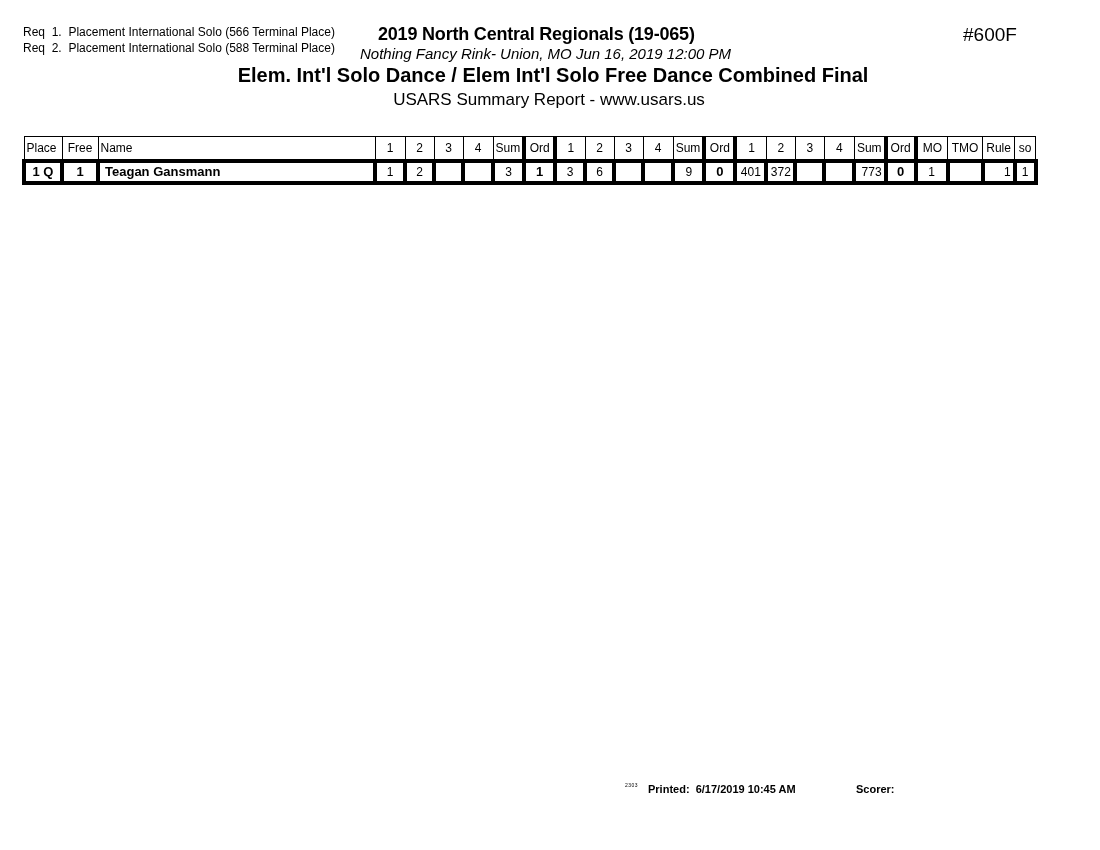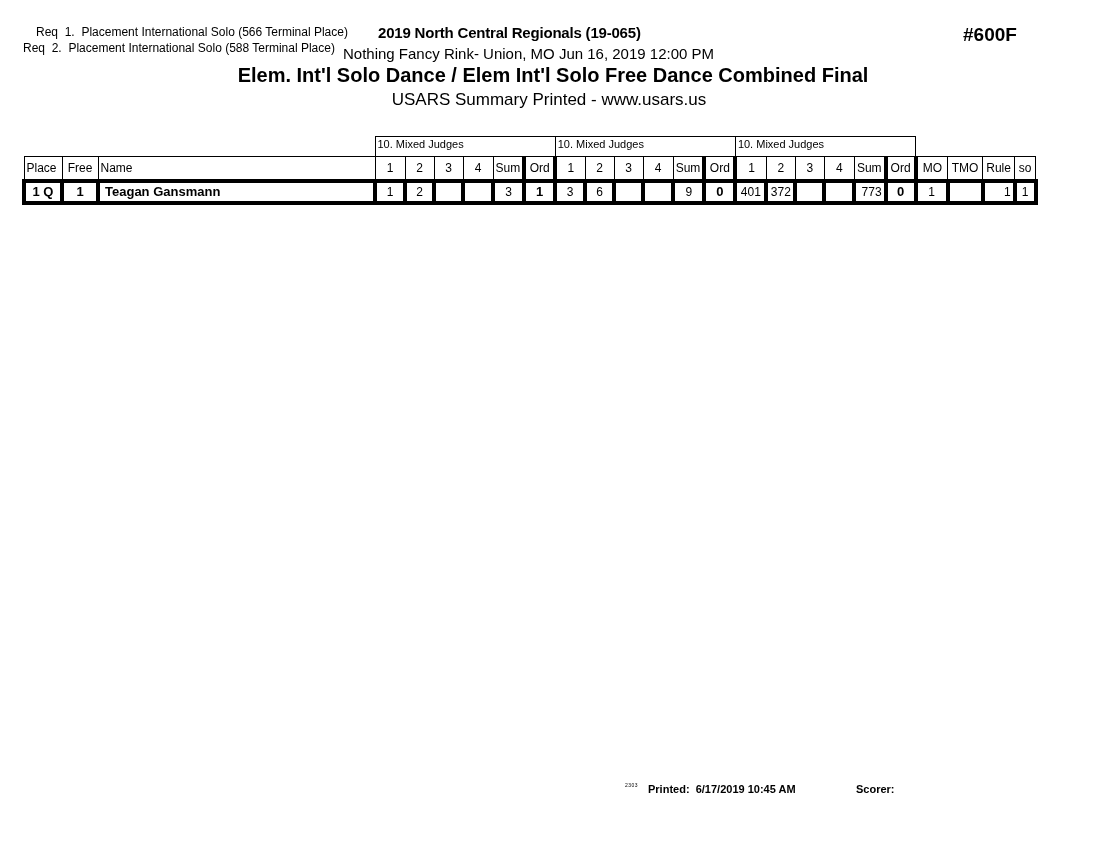--- a/index.html
+++ b/index.html
@@ -1,22 +1,22 @@
 <!DOCTYPE html>
 <html><head>
 <meta charset="utf-8">
 <style>
   html, body { margin:0; padding:0; background:#ffffff; }
   body { width:1100px; height:850px; position:relative; overflow:hidden;
          font-family:"Liberation Sans", sans-serif; color:#000; }
   .abs { position:absolute; white-space:nowrap; }
   .req { font-size:12px; left:23px; line-height:14px; }
-  .event-title { font-size:15px; font-weight:bold; left:378px; top:24px; letter-spacing:-0.2px; }
-  .venue { font-size:15px; left:343px; top:45px; }
-  .event-id { font-size:19px; font-weight:bold; left:963px; top:24px; }
+  .event-title { font-size:18px; font-weight:bold; left:378px; top:24px; letter-spacing:-0.2px; }
+  .venue { font-size:15px; left:360px; top:45px;font-style:italic; }
+  .event-id { font-size:19px; font-weight:normal; left:963px; top:24px; }
   .comp-title { font-size:20px; font-weight:bold; left:0; width:1106px; text-align:center; top:64px; }
   .subtitle { font-size:17px; left:0; width:1098px; text-align:center; top:90px; }
 
   table.res { position:absolute; left:22px; top:136px; border-collapse:collapse; table-layout:fixed; font-size:12px; }
   table.res td { padding:0 2px; height:19px; line-height:19px; overflow:hidden; }
   .grp-head td.g { border:1px solid #000; border-bottom:none; text-align:left; font-size:11px; height:19px; vertical-align:top; line-height:14px; }
   .grp-head td.blank { border:none; }
   .grp-head td.tail { border-top:1px solid #000; border-left:1px solid #000; border-right:none; }
   tr.hdr td { border:1px solid #000; border-bottom:3px double #000; text-align:center; height:19px; line-height:22px; }
   tr.hdr td.left { text-align:left; }
@@ -24,36 +24,36 @@
   tr.row td.bold { font-weight:bold; font-size:13px; }
   tr.row td.left { text-align:left; padding-left:5px;margin-top:12px; }
   tr.row td.right { text-align:right;margin-top:36px; }
   .thickL { border-left:4px solid #000 !important; }
   .footer { font-size:11px; top:783px;font-weight:bold; }
   .tiny { font-size:5px; left:625px; top:782px; letter-spacing:0.5px; }
 </style>
 </head>
 <body>
 
-<div class="abs req" style="top:25px;margin-left:13px;">
+<div class="abs req" style="top:25px;">
   <span>Req</span>&nbsp;
   <span>1.</span>&nbsp;
   <span>Placement International Solo (566 Terminal Place)</span>
 </div>
 <div class="abs req" style="top:41px;">
   <span>Req</span>&nbsp;
   <span>2.</span>&nbsp;
   <span>Placement International Solo (588 Terminal Place)</span>
 </div>
 
 <div class="abs event-title">2019 North Central Regionals (19-065)</div>
 <div class="abs venue">Nothing Fancy Rink- Union, MO  Jun 16, 2019  12:00 PM</div>
 <div class="abs event-id">#600F</div>
 <div class="abs comp-title">Elem. Int'l Solo Dance / Elem Int'l Solo Free Dance Combined Final</div>
-<div class="abs subtitle">USARS Summary Printed - www.usars.us</div>
+<div class="abs subtitle">USARS Summary Report - www.usars.us</div>
 
 <table class="res">
   <colgroup>
     <col style="width:38px">
       <col style="width:36px">
       <col style="width:277px">
     <col style="width:30px">
       <col style="width:29px">
       <col style="width:29px">
       <col style="width:30px">
@@ -70,27 +70,20 @@
       <col style="width:29px">
       <col style="width:30px">
       <col style="width:31px">
       <col style="width:30px">
     <col style="width:32px">
       <col style="width:35px">
       <col style="width:32px">
       <col style="width:21px">
   </colgroup>
   <tbody>
-      <tr class="grp-head">
-    <td class="blank" colspan="3"></td>
-    <td class="g" colspan="6">10.  Mixed Judges</td>
-    <td class="g" colspan="6">10.  Mixed Judges</td>
-    <td class="g" colspan="6">10.  Mixed Judges</td>
-    <td class="tail" colspan="4" style="border:none; border-left:1px solid #000;"></td>
-  </tr>
   <tr class="hdr">
     <td class="left">Place</td>
     <td>Free</td>
     <td class="left">Name</td>
 
     <td>1</td>
     <td>2</td>
     <td>3</td>
     <td>4</td>
     <td>Sum</td>

